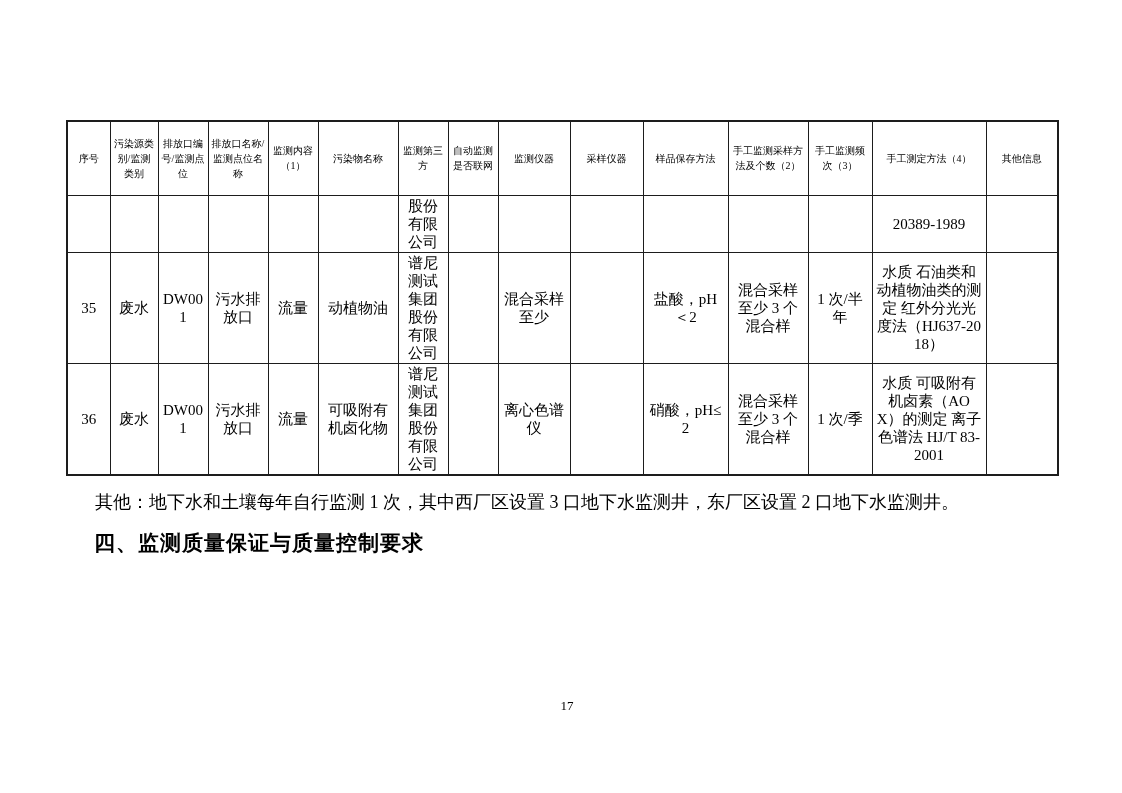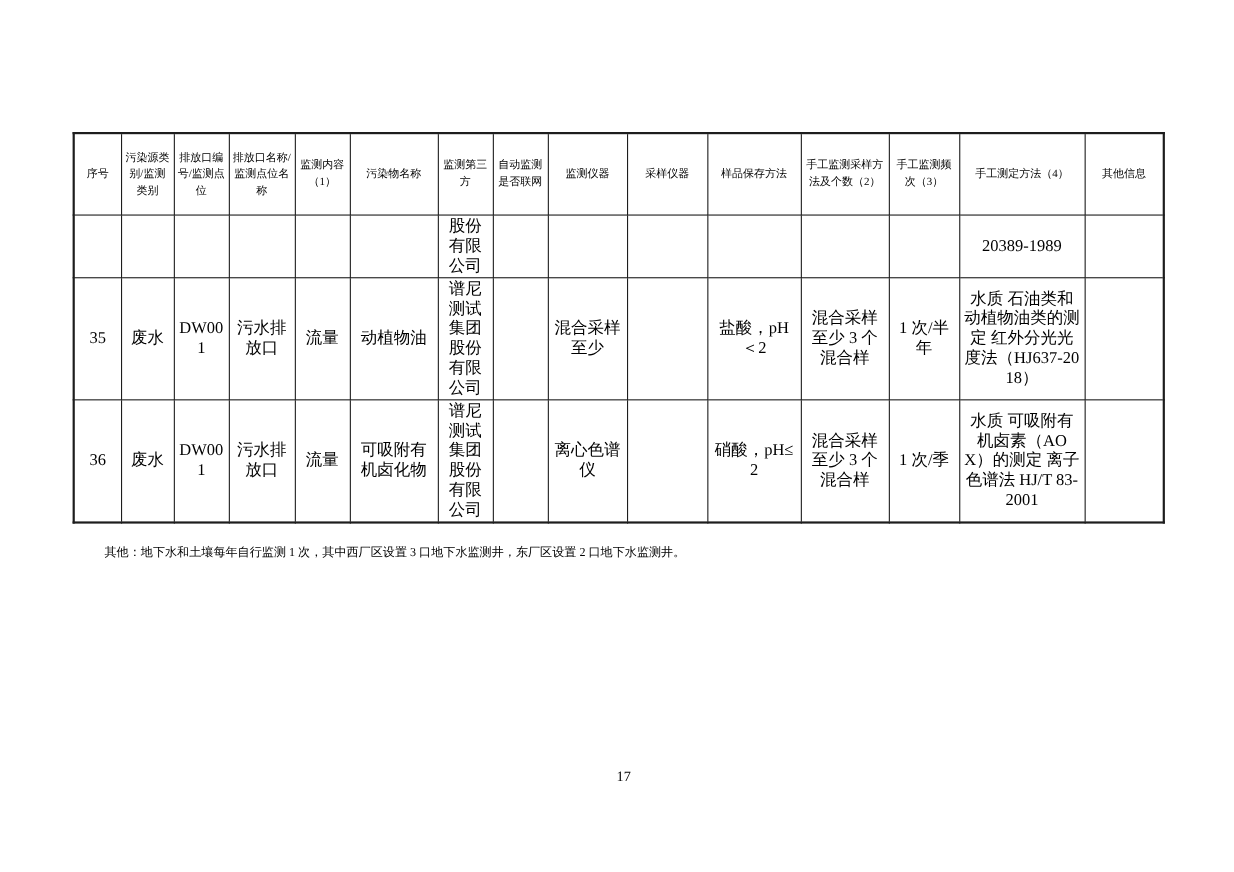--- a/index.html
+++ b/index.html
@@ -23,21 +23,21 @@
     font-weight:normal;
   }
   .doc-table th { font-size:10px; line-height:15px; }
   .doc-table td { font-size:15px; line-height:18px; }
   tr.row-header   { height:74px; }
   tr.row-carry    { height:54px;margin-left:44px; }
   tr.row-35       { height:110px; }
   tr.row-36       { height:107px; }
   .note {
     position:absolute; left:95px; top:492px; width:980px;
-    font-size:11px; line-height:20px;
+    font-size:18px; line-height:20px;
   }
   .section-heading {
     position:absolute; left:94px; top:529px; width:700px;
     font-family:"Liberation Sans","DejaVu Sans",sans-serif;
     font-weight:bold; font-size:21px; line-height:28px;
     letter-spacing:1px;
   }
   .section-paragraph {
     position:absolute; left:63px; top:583px; width:998px;
     font-size:16px; line-height:33px;
@@ -140,17 +140,18 @@
         <td>混合采样至少 3 个混合样</td>
         <td>1 次/季</td>
         <td>水质 可吸附有机卤素（AOX）的测定 离子色谱法 HJ/T 83-2001</td>
         <td></td>
       </tr>
     </tbody>
   </table>
 
   <div class="note">其他：地下水和土壤每年自行监测 1 次，其中西厂区设置 3 口地下水监测井，东厂区设置 2 口地下水监测井。</div>
 
+  <div class="section-heading">四、监测质量保证与质量控制要求</div>
 
 
   <div class="page-number">17</div>
 
 </div>
 
 </body></html>

